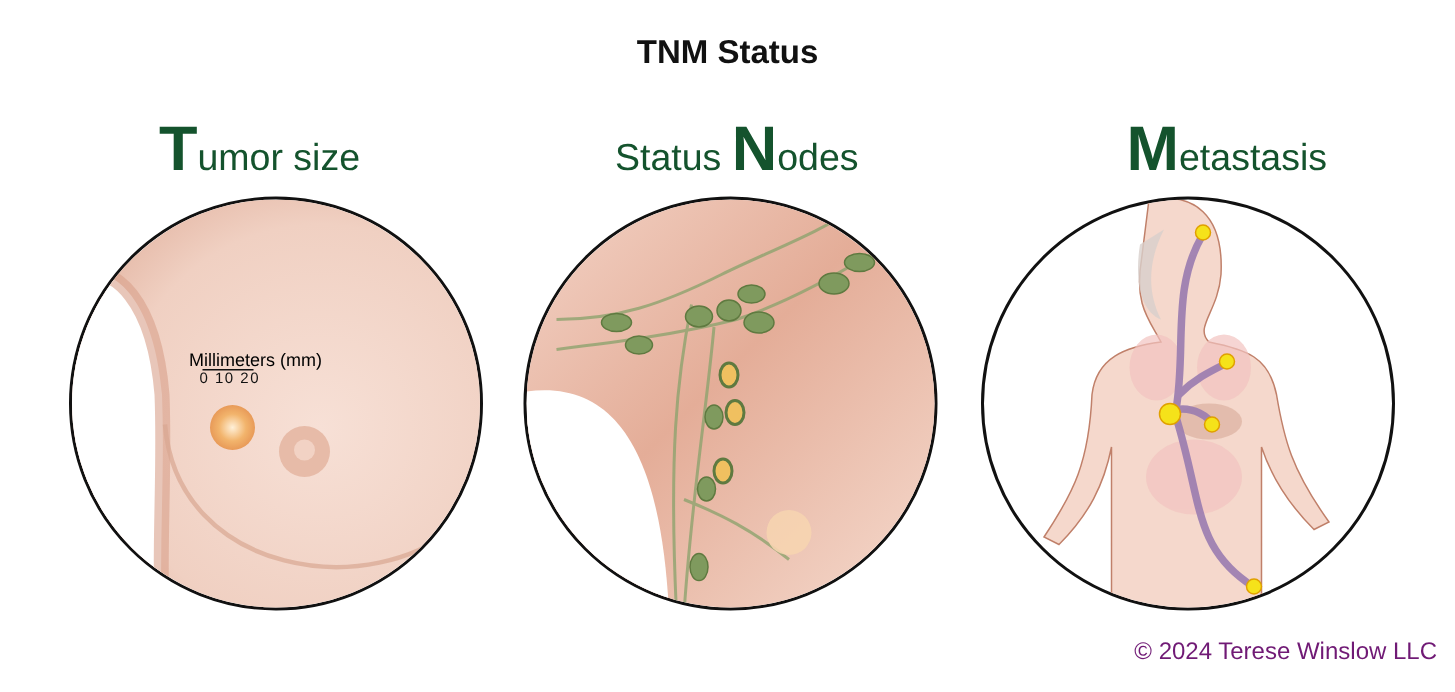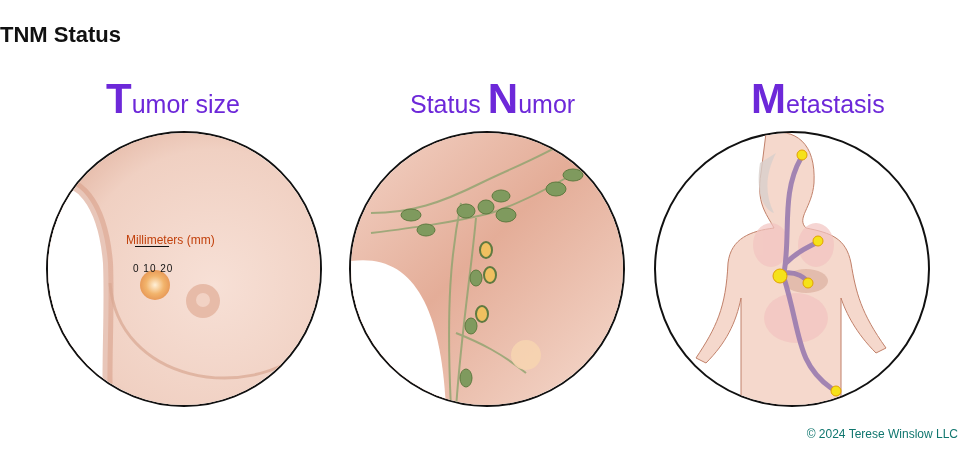--- a/index.html
+++ b/index.html
@@ -1,39 +1,39 @@
 <!DOCTYPE html>
 <html><head>
 <meta charset="utf-8">
 <style>
   html, body { margin:0; padding:0; background:#ffffff; }
   body { width:970px; height:461px; position:relative; overflow:hidden; font-family:"Liberation Sans", sans-serif; }
-  .title { position:absolute; left:0; width:970px; top:22px; font-weight:bold; font-size:22px; color:#111; }
-  .panel-label { position:absolute; top:78px; font-size:25px; color:#6d28d9; white-space:nowrap; }
+  .title { position:absolute; left:0; width:970px; top:22px; text-align:center; font-weight:bold; font-size:22px; color:#111; }
+  .panel-label { position:absolute; top:78px; font-size:25px; color:#14532d; white-space:nowrap; }
   .panel-label .big { font-size:42px; font-weight:bold; line-height:1; }
   .panel-label.l1 { left:106px; }
   .panel-label.l2 { left:410px; }
   .panel-label.l3 { left:751px; }
   .circle { position:absolute; width:276px; height:276px; border-radius:50%; border:2.5px solid #111; overflow:hidden; top:131px; box-sizing:border-box; }
   .c1 { left:46px; }
   .c2 { left:349px; }
   .c3 { left:654px; background:#fff; }
   svg { display:block; }
-  .scale-label { position:absolute; left:126px; top:233px; font-size:12px; color:#c2410c; }
-  .scale-ticks { position:absolute; left:133px; top:247px; font-size:10px; color:#111; letter-spacing:1px;margin-top:16px; }
+  .scale-label { position:absolute; left:126px; top:233px; font-size:12px; color:#000000; }
+  .scale-ticks { position:absolute; left:133px; top:247px; font-size:10px; color:#111; letter-spacing:1px; }
   .scale-bar { position:absolute; left:135px; top:246px; width:34px; height:2px; border-top:1px solid #111; }
-  .copyright { position:absolute; right:12px; top:428px; text-align:left; font-size:12px; color:#0f766e; line-height:13px; }
+  .copyright { position:absolute; right:12px; top:428px; text-align:left; font-size:16px; color:#701a75; line-height:13px; }
 </style>
 </head>
 <body>
 
 <div class="title">TNM Status</div>
 
 <div class="panel-label l1"><span class="big">T</span><span>umor size</span></div>
-<div class="panel-label l2"><span>Status </span><span class="big">N</span><span>umor</span></div>
+<div class="panel-label l2"><span>Status </span><span class="big">N</span><span>odes</span></div>
 <div class="panel-label l3"><span class="big">M</span><span>etastasis</span></div>
 
 <div class="circle c1">
   <svg width="276" height="276" viewBox="0 0 276 276">
     <defs>
       <radialGradient id="sk1" cx="60%" cy="55%" r="70%">
         <stop offset="0%" stop-color="#f7e0d6"></stop>
         <stop offset="70%" stop-color="#f0d0c2"></stop>
         <stop offset="100%" stop-color="#e2b3a0"></stop>
       </radialGradient>

